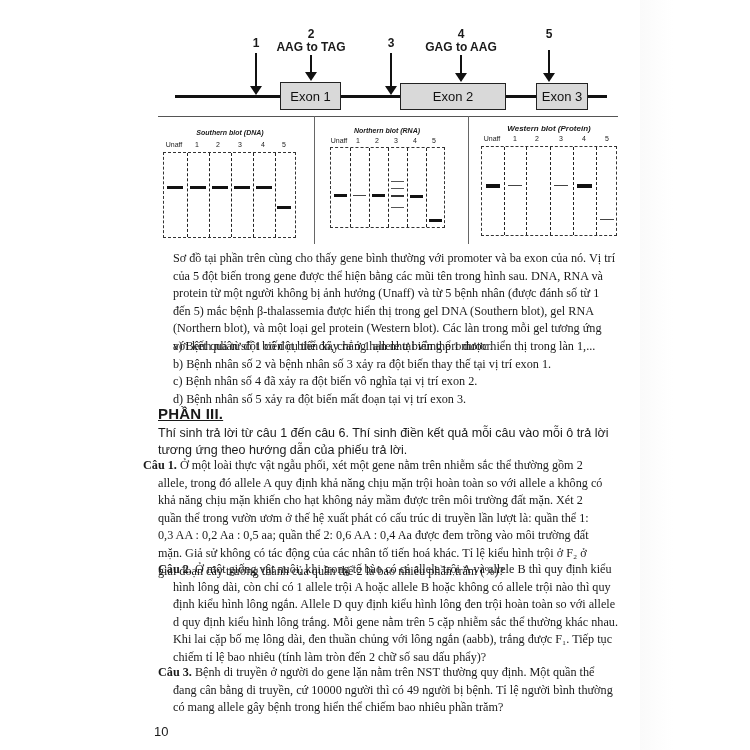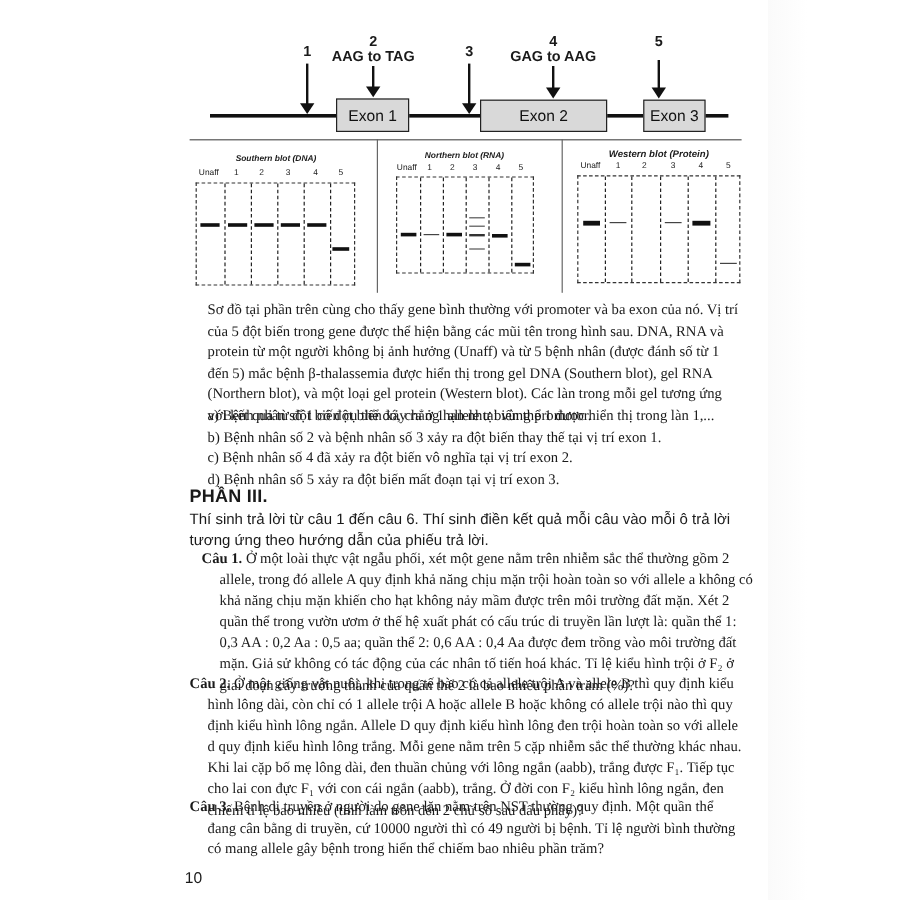--- a/index.html
+++ b/index.html
@@ -16,21 +16,21 @@
   .vsep{position:absolute;width:1px;background:#666;}
   
   .gel-title{position:absolute;font-family:"Liberation Sans",sans-serif;font-style:italic;font-weight:bold;font-size:7px;text-align:center;white-space:nowrap;transform:translateX(-50%);}
   .lane-label{position:absolute;font-family:"Liberation Sans",sans-serif;font-size:7px;transform:translateX(-50%);white-space:nowrap;}
   .gel{position:absolute;border:1.5px dashed #333;box-sizing:border-box;}
   .lane-div{position:absolute;top:0;bottom:0;width:0;border-left:1.5px dashed #222;}
   .band{position:absolute;background:#111;}
   
   .para{position:absolute;font-size:12.2px;line-height:17.6px;text-align:justify;}
   .line{display:block;white-space:nowrap;}
-  .heading{position:absolute;font-family:"Liberation Sans",sans-serif;font-weight:bold;font-size:15px;letter-spacing:0.2px;}
+  .heading{position:absolute;font-family:"Liberation Sans",sans-serif;font-weight:bold;font-size:15px;letter-spacing:0.2px;text-decoration:underline;}
   .instr{position:absolute;font-family:"Liberation Sans",sans-serif;font-weight:normal;font-size:12.5px;line-height:17px;}
   .q-label{font-weight:bold;}
   .page-num{position:absolute;font-family:"Liberation Sans",sans-serif;font-size:13px;}
 </style>
 </head>
 <body>
 
 <div class="page">
   <div class="page-edge"></div>
 
@@ -156,37 +156,36 @@
     <span class="line">c) Bệnh nhân số 4 đã xảy ra đột biến vô nghĩa tại vị trí exon 2.</span>
     <span class="line">d) Bệnh nhân số 5 xảy ra đột biến mất đoạn tại vị trí exon 3.</span>
   </div>
 
   <div class="heading" style="left:158px;top:405px;">PHẦN III.</div>
   <div class="instr" style="left:158px;top:425px;width:460px;">
     <span class="line">Thí sinh trả lời từ câu 1 đến câu 6. Thí sinh điền kết quả mỗi câu vào mỗi ô trả lời</span>
     <span class="line">tương ứng theo hướng dẫn của phiếu trả lời.</span>
   </div>
 
-  <div class="para" style="left:168px;top:457px;width:460px;">
+  <div class="para" style="left:143px;top:457px;width:460px;">
     <span class="line"><span class="q-label">Câu 1.</span><span> Ở một loài thực vật ngẫu phối, xét một gene nằm trên nhiễm sắc thể thường gồm 2</span></span>
     <span class="line" style="padding-left:15px;">allele, trong đó allele A quy định khả năng chịu mặn trội hoàn toàn so với allele a không có</span>
     <span class="line" style="padding-left:15px;">khả năng chịu mặn khiến cho hạt không nảy mầm được trên môi trường đất mặn. Xét 2</span>
     <span class="line" style="padding-left:15px;">quần thể trong vườn ươm ở thế hệ xuất phát có cấu trúc di truyền lần lượt là: quần thể 1:</span>
     <span class="line" style="padding-left:15px;">0,3 AA : 0,2 Aa : 0,5 aa; quần thể 2: 0,6 AA : 0,4 Aa được đem trồng vào môi trường đất</span>
     <span class="line" style="padding-left:15px;">mặn. Giả sử không có tác động của các nhân tố tiến hoá khác. Tỉ lệ kiểu hình trội ở F₂ ở</span>
     <span class="line" style="padding-left:15px;">giai đoạn cây trưởng thành của quần thể 2 là bao nhiêu phần trăm (%)?</span>
   </div>
 
   <div class="para" style="left:158px;top:561px;width:460px;">
     <span class="line"><span class="q-label">Câu 2.</span><span> Ở một giống vật nuôi, khi trong tế bào có cả allele trội A và allele B thì quy định kiểu</span></span>
     <span class="line" style="padding-left:15px;">hình lông dài, còn chỉ có 1 allele trội A hoặc allele B hoặc không có allele trội nào thì quy</span>
     <span class="line" style="padding-left:15px;">định kiểu hình lông ngắn. Allele D quy định kiểu hình lông đen trội hoàn toàn so với allele</span>
     <span class="line" style="padding-left:15px;">d quy định kiểu hình lông trắng. Mỗi gene nằm trên 5 cặp nhiễm sắc thể thường khác nhau.</span>
     <span class="line" style="padding-left:15px;">Khi lai cặp bố mẹ lông dài, đen thuần chủng với lông ngắn (aabb), trắng được F₁. Tiếp tục</span>
-    <span class="line" style="padding-left:15px;">cho lai con đực F₁ với con cái ngắn (aabb), trắng. Ở đời con F₂ kiểu hình lông ngắn, đen</span>
     <span class="line" style="padding-left:15px;">chiếm tỉ lệ bao nhiêu (tính làm tròn đến 2 chữ số sau dấu phẩy)?</span>
   </div>
 
   <div class="para" style="left:158px;top:664px;width:460px;">
     <span class="line"><span class="q-label">Câu 3.</span><span> Bệnh di truyền ở người do gene lặn nằm trên NST thường quy định. Một quần thể</span></span>
     <span class="line" style="padding-left:15px;">đang cân bằng di truyền, cứ 10000 người thì có 49 người bị bệnh. Tỉ lệ người bình thường</span>
     <span class="line" style="padding-left:15px;">có mang allele gây bệnh trong hiển thể chiếm bao nhiêu phần trăm?</span>
   </div>
 
   <div class="page-num" style="left:154px;top:724px;">10</div>

